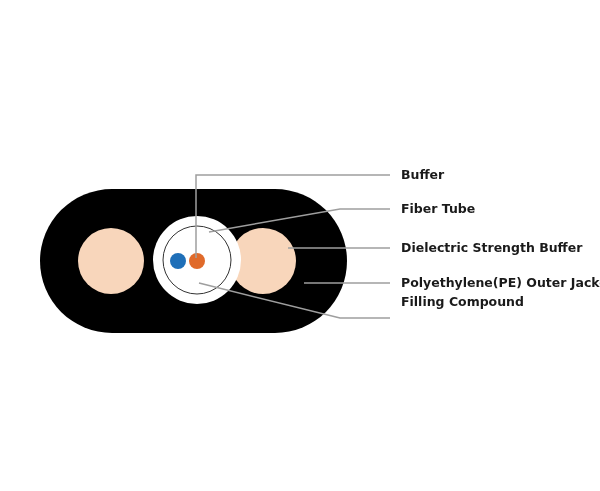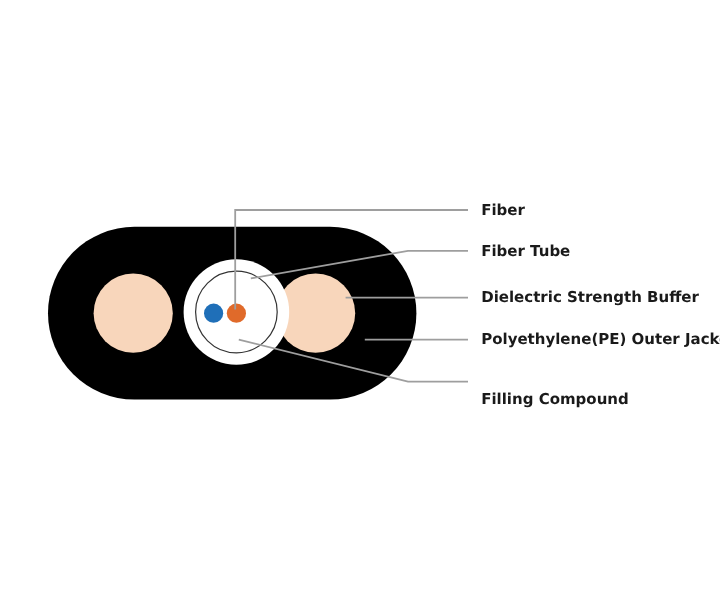--- a/index.html
+++ b/index.html
@@ -25,17 +25,17 @@
 
   <g stroke="#9e9e9e" stroke-width="1.5" fill="none">
     <polyline points="196,258 196,175 390,175"></polyline>
     <polyline points="209,232 340,209 390,209"></polyline>
     <polyline points="288,248 390,248"></polyline>
     <polyline points="304,283 390,283"></polyline>
     <polyline points="199,283 340,318 390,318"></polyline>
   </g>
 </svg>
 
-<div class="label" style="top:168px;">Fiber</div>
+<div class="label" style="top:168px;">Buffer</div>
 <div class="label" style="top:202px;">Fiber Tube</div>
 <div class="label" style="top:241px;">Dielectric Strength Buffer</div>
 <div class="label" style="top:276px;">Polyethylene(PE) Outer Jacket</div>
-<div class="label" style="top:326px;">Filling Compound</div>
+<div class="label" style="top:295px;">Filling Compound</div>
 
 </body></html>

